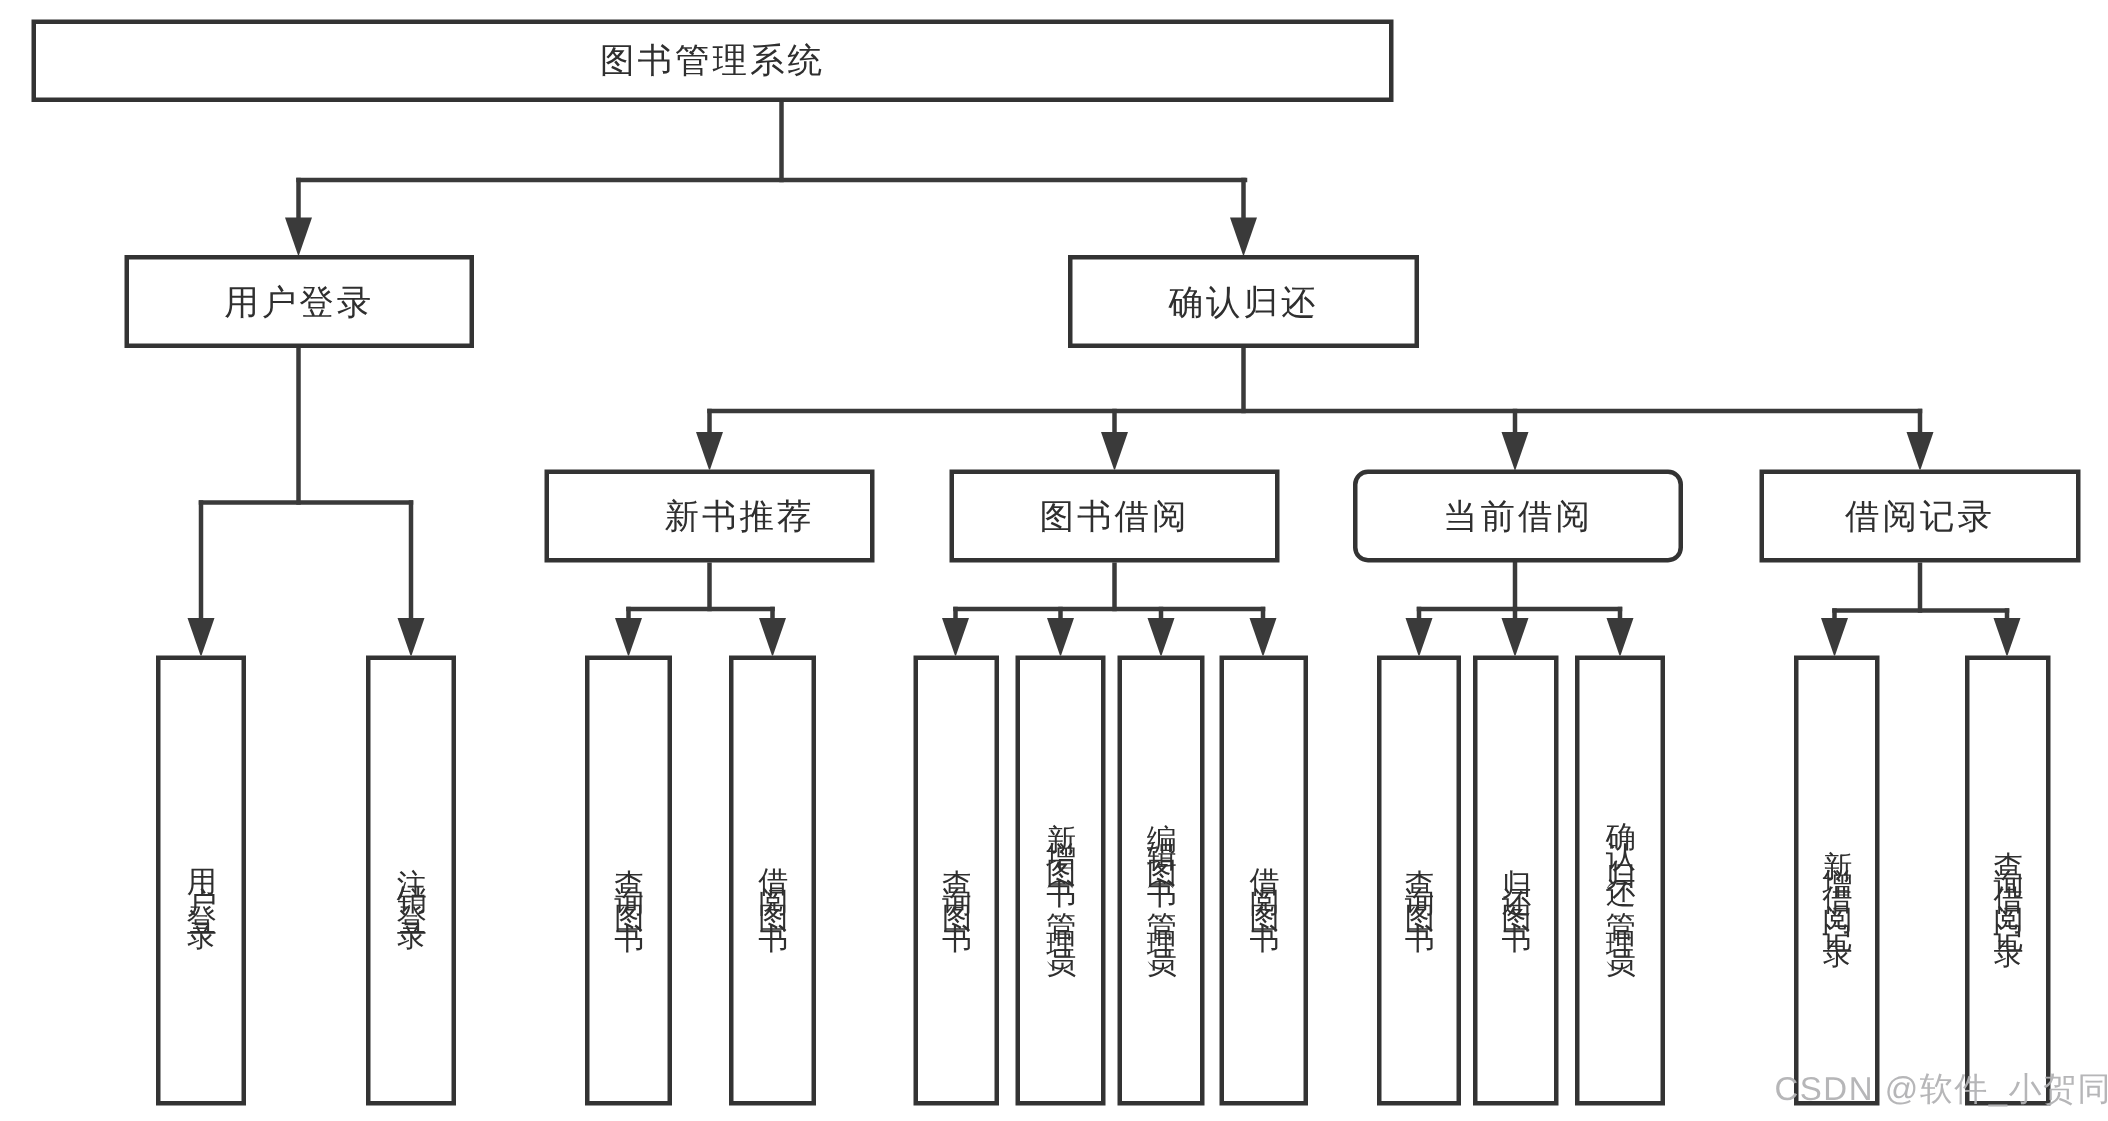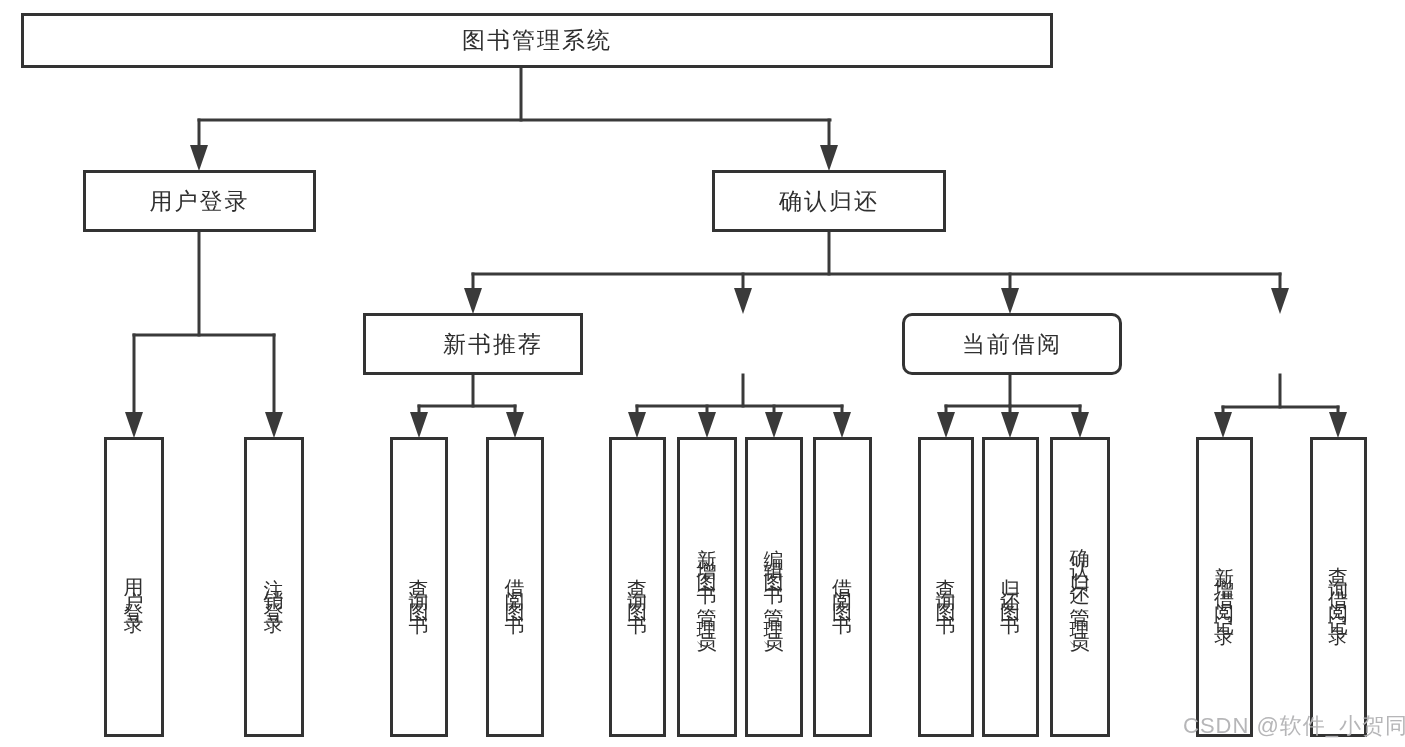--- a/index.html
+++ b/index.html
@@ -115,36 +115,42 @@
       <polygon points="765,412 783,412 774,438"></polygon>
       <polygon points="833,412 851,412 842,438"></polygon>
       <polygon points="937,412 955,412 946,438"></polygon>
       <polygon points="1001,412 1019,412 1010,438"></polygon>
       <polygon points="1071,412 1089,412 1080,438"></polygon>
       <polygon points="1214,412 1232,412 1223,438"></polygon>
       <polygon points="1329,412 1347,412 1338,438"></polygon>
     </g>
   </svg>
 
-  <div class="node" style="left:21px; top:13px; width:1032px; height:55px;">
+  <div class="node" style="left:21px; top:13px; width:908px; height:55px;">
     <span class="lbl">图书管理系统</span>
   </div>
 
   <div class="node" style="left:83px; top:170px; width:233px; height:62px;">
     <span class="lbl">用户登录</span>
   </div>
   <div class="node" style="left:712px; top:170px; width:234px; height:62px;">
     <span class="lbl">确认归还</span>
   </div>
 
   <div class="node" style="left:363px; top:313px; width:220px; height:62px;padding-left:40px;">
     <span class="lbl">新书推荐</span>
   </div>
+  <div class="node" style="left:633px; top:313px; width:220px; height:62px;">
+    <span class="lbl">图书借阅</span>
+  </div>
   <div class="node" style="left:902px; top:313px; width:220px; height:62px;border-radius:10px;">
     <span class="lbl">当前借阅</span>
+  </div>
+  <div class="node" style="left:1173px; top:313px; width:214px; height:62px;">
+    <span class="lbl">借阅记录</span>
   </div>
 
   <div class="node vbox" style="left:104px; top:437px; width:60px; height:300px;">
     <span class="lbl">用户登录</span>
   </div>
   <div class="node vbox" style="left:244px; top:437px; width:60px; height:300px;">
     <span class="lbl">注销登录</span>
   </div>
 
   <div class="node vbox" style="left:390px; top:437px; width:58px; height:300px;">

